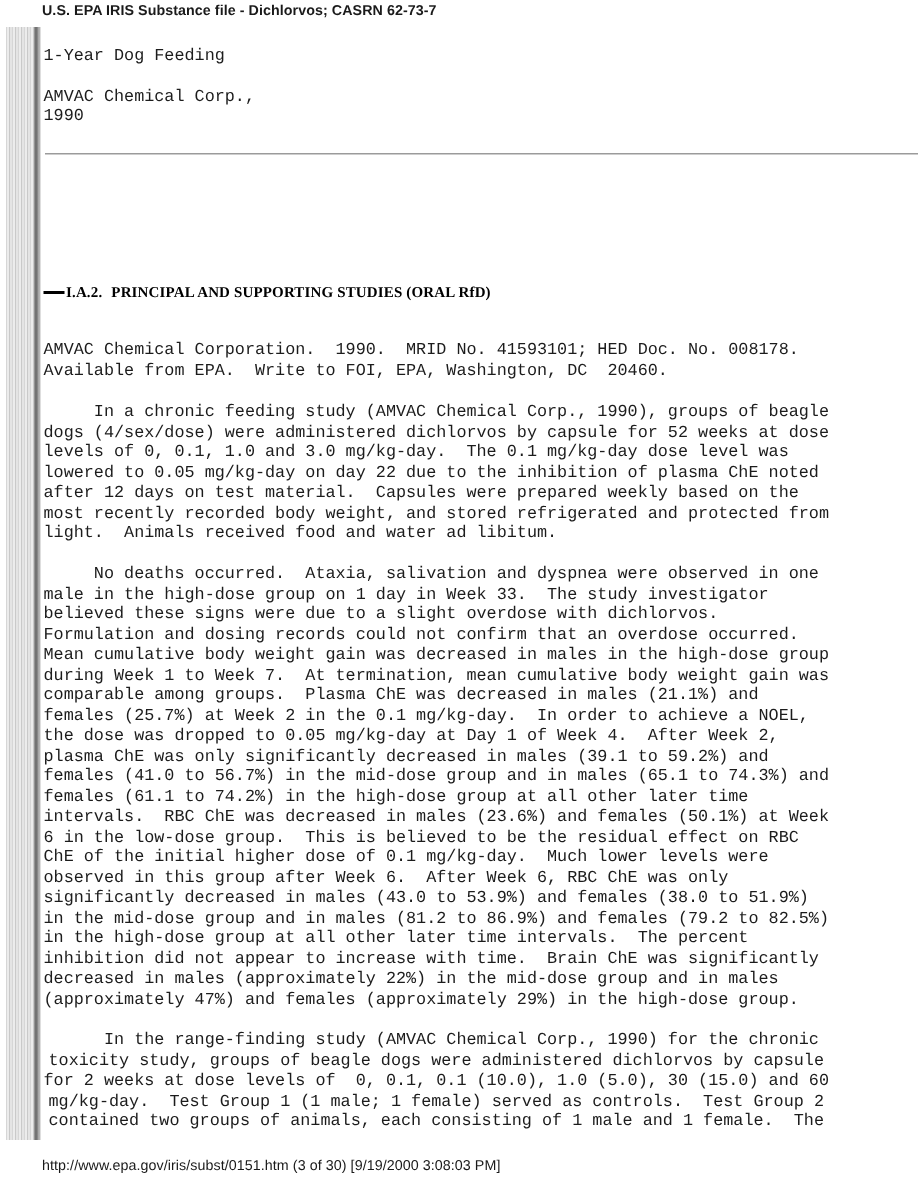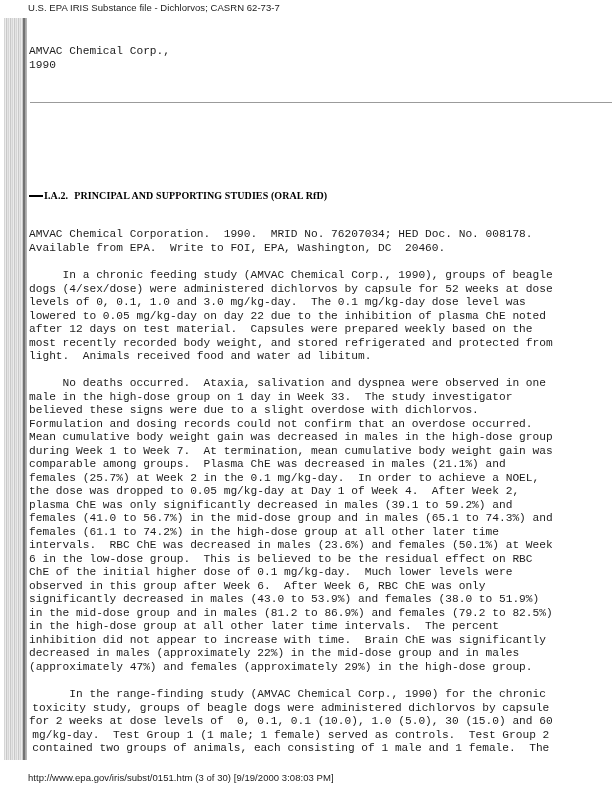--- a/index.html
+++ b/index.html
@@ -21,20 +21,21 @@
   .page-header {
     position: absolute;
     left: 28px;
     top: 2px;
     font-family: "Liberation Sans", sans-serif;
     font-size: 9.5px;
     line-height: 12px;
     color: #1a1a1a;
     white-space: nowrap;
     letter-spacing: 0.05px;
+    font-weight: bold;
   }
 
   
   .page-footer {
     position: absolute;
     left: 28px;
     top: 772px;
     font-family: "Liberation Sans", sans-serif;
     font-size: 9.5px;
     line-height: 12px;
@@ -161,38 +162,39 @@
   <div class="gutter-edge-left"></div>
   <div class="gutter-track"></div>
   <div class="gutter-rail"></div>
   <div class="gutter-rail-dark"></div>
 </div>
 
 <div class="doc">
 
   <div class="spacer-13"></div>
 
+  <div class="mono block">1-Year Dog Feeding</div>
 
   <div class="spacer-13"></div>
 
   <div class="mono block">AMVAC Chemical Corp.,</div>
   <div class="mono block">1990</div>
 
   <div class="spacer-20"></div>
 
 
 </div>
 
 <hr class="hr">
 
 <div class="section-heading">
   <span class="anchor-rule"></span><span>I.A.2.</span><span class="heading-sep"></span><span>PRINCIPAL AND SUPPORTING STUDIES (ORAL RfD)</span>
 </div>
 
-<div class="tb mono" style="top:228px;">AMVAC Chemical Corporation.  1990.  MRID No. 76207034; HED Doc. No. 008178.
+<div class="tb mono" style="top:228px;">AMVAC Chemical Corporation.  1990.  MRID No. 41593101; HED Doc. No. 008178.
 Available from EPA.  Write to FOI, EPA, Washington, DC  20460.</div>
 
 <div class="tb mono" style="top:269px;">     In a chronic feeding study (AMVAC Chemical Corp., 1990), groups of beagle
 dogs (4/sex/dose) were administered dichlorvos by capsule for 52 weeks at dose
 levels of 0, 0.1, 1.0 and 3.0 mg/kg-day.  The 0.1 mg/kg-day dose level was
 lowered to 0.05 mg/kg-day on day 22 due to the inhibition of plasma ChE noted
 after 12 days on test material.  Capsules were prepared weekly based on the
 most recently recorded body weight, and stored refrigerated and protected from
 light.  Animals received food and water ad libitum.</div>
 

